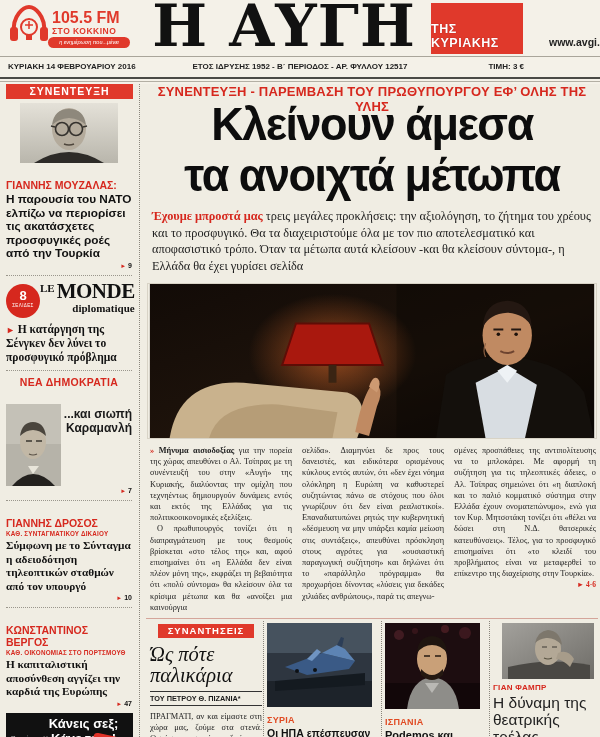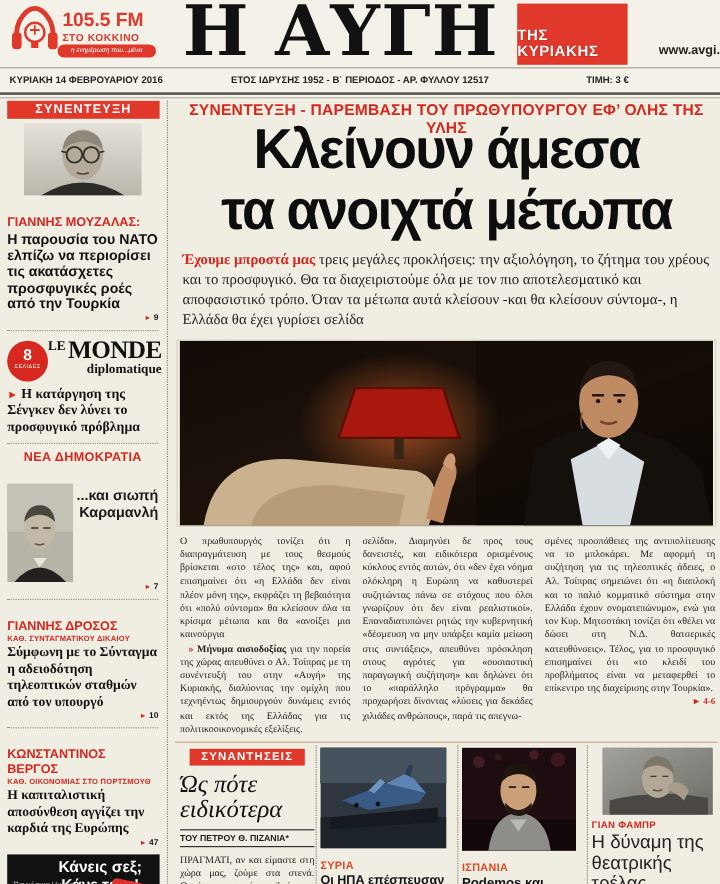--- a/index.html
+++ b/index.html
@@ -278,43 +278,43 @@
       <path d="M337 44 Q339 18 362 17 Q385 18 387 44 Q380 30 362 29 Q344 30 337 44" fill="#241812"></path>
       <path d="M348 46 h10 M366 46 h10" stroke="#241812" stroke-width="2"></path>
       <circle cx="353" cy="51" r="1.8" fill="#1c120c"></circle>
         <circle cx="371" cy="51" r="1.8" fill="#1c120c"></circle>
       <path d="M355 68 q7 4 14 0" stroke="#6e4430" stroke-width="2" fill="none"></path>
       <path d="M340 60 q-3 8 0 14" stroke="#8a5f42" stroke-width="1.2" fill="none"></path>
     </svg>
 
     <div class="bodycols">
       <div class="col">
-        <p>Ο πρωθυπουργός τονίζει ότι η διαπραγμάτευση με τους θεσμούς βρίσκεται «στο τέλος της» και, αφού επισημαίνει ότι «η Ελλάδα δεν είναι πλέον μόνη της», εκφράζει τη βεβαιότητα ότι «πολύ σύντομα» θα κλείσουν όλα τα κρίσιμα μέτωπα και θα «ανοίξει μια καινούργια</p>
         <p><span class="bq">»</span>
            <span class="blead">Μήνυμα αισιοδοξίας</span><span> για την πορεία της χώρας απευθύνει ο Αλ. Τσίπρας με τη συνέντευξή του στην «Αυγή» της Κυριακής, διαλύοντας την ομίχλη που τεχνηέντως δημιουργούν δυνάμεις εντός και εκτός της Ελλάδας για τις πολιτικοοικονομικές εξελίξεις.</span></p>
+        <p>Ο πρωθυπουργός τονίζει ότι η διαπραγμάτευση με τους θεσμούς βρίσκεται «στο τέλος της» και, αφού επισημαίνει ότι «η Ελλάδα δεν είναι πλέον μόνη της», εκφράζει τη βεβαιότητα ότι «πολύ σύντομα» θα κλείσουν όλα τα κρίσιμα μέτωπα και θα «ανοίξει μια καινούργια</p>
       </div>
       <div class="col">
         <p>σελίδα». Διαμηνύει δε προς τους δανειστές, και ειδικότερα ορισμένους κύκλους εντός αυτών, ότι «δεν έχει νόημα ολόκληρη η Ευρώπη να καθυστερεί συζητώντας πάνω σε στόχους που όλοι γνωρίζουν ότι δεν είναι ρεαλιστικοί». Επαναδιατυπώνει ρητώς την κυβερνητική «δέσμευση να μην υπάρξει καμία μείωση στις συντάξεις», απευθύνει πρόσκληση στους αγρότες για «ουσιαστική παραγωγική συζήτηση» και δηλώνει ότι το «παράλληλο πρόγραμμα» θα προχωρήσει δίνοντας «λύσεις για δεκάδες χιλιάδες ανθρώπους», παρά τις απεγνω-</p>
       </div>
       <div class="col">
         <p><span>σμένες προσπάθειες της αντιπολίτευσης να το μπλοκάρει. Με αφορμή τη συζήτηση για τις τηλεοπτικές άδειες, ο Αλ. Τσίπρας σημειώνει ότι «η διαπλοκή και το παλιό κομματικό σύστημα στην Ελλάδα έχουν ονοματεπώνυμο», ενώ για τον Κυρ. Μητσοτάκη τονίζει ότι «θέλει να δώσει στη Ν.Δ. θατσερικές κατευθύνσεις». Τέλος, για το προσφυγικό επισημαίνει ότι «το κλειδί του προβλήματος είναι να μεταφερθεί το επίκεντρο της διαχείρισης στην Τουρκία».</span>
            <span class="pages"><span>►</span> <span>4-6</span></span></p>
       </div>
     </div>
 
     <div class="pinkrule"></div>
 
     <section class="strip">
       <div class="vsep" style="left:117px;"></div>
       <div class="vsep" style="left:235px;"></div>
       <div class="vsep" style="left:343px;"></div>
 
       <div class="colA">
         <div class="meet-banner">ΣΥΝΑΝΤΗΣΕΙΣ</div>
-        <div class="essay-title">Ώς πότε ειδικότερα</div>
+        <div class="essay-title">Ώς πότε παλικάρια</div>
         <div class="essay-by">ΤΟΥ ΠΕΤΡΟΥ Θ. ΠΙΖΑΝΙΑ*</div>
         <div class="essay-body">ΠΡΑΓΜΑΤΙ, αν και είμαστε στη χώρα μας, ζούμε στα στενά. Ωστόσο τα στενά της ζωής μας προκαλούνται από δύο αφόρητες παρέες: τους αντιπάλους δανειστές Ευρωπαίους και την πανσπερμία μικρών και μεγάλων ολιγαρχών του παλαιού καθεστώτος εντός.</div>
 
       </div>
 
       <div class="colB">
         <svg width="105" height="84" viewBox="0 0 105 84">
           <rect width="105" height="84" fill="#2e3640"></rect>
           <rect y="0" width="105" height="30" fill="#3c4document2550"></rect>
           <rect y="0" width="105" height="30" fill="#46525e"></rect>

